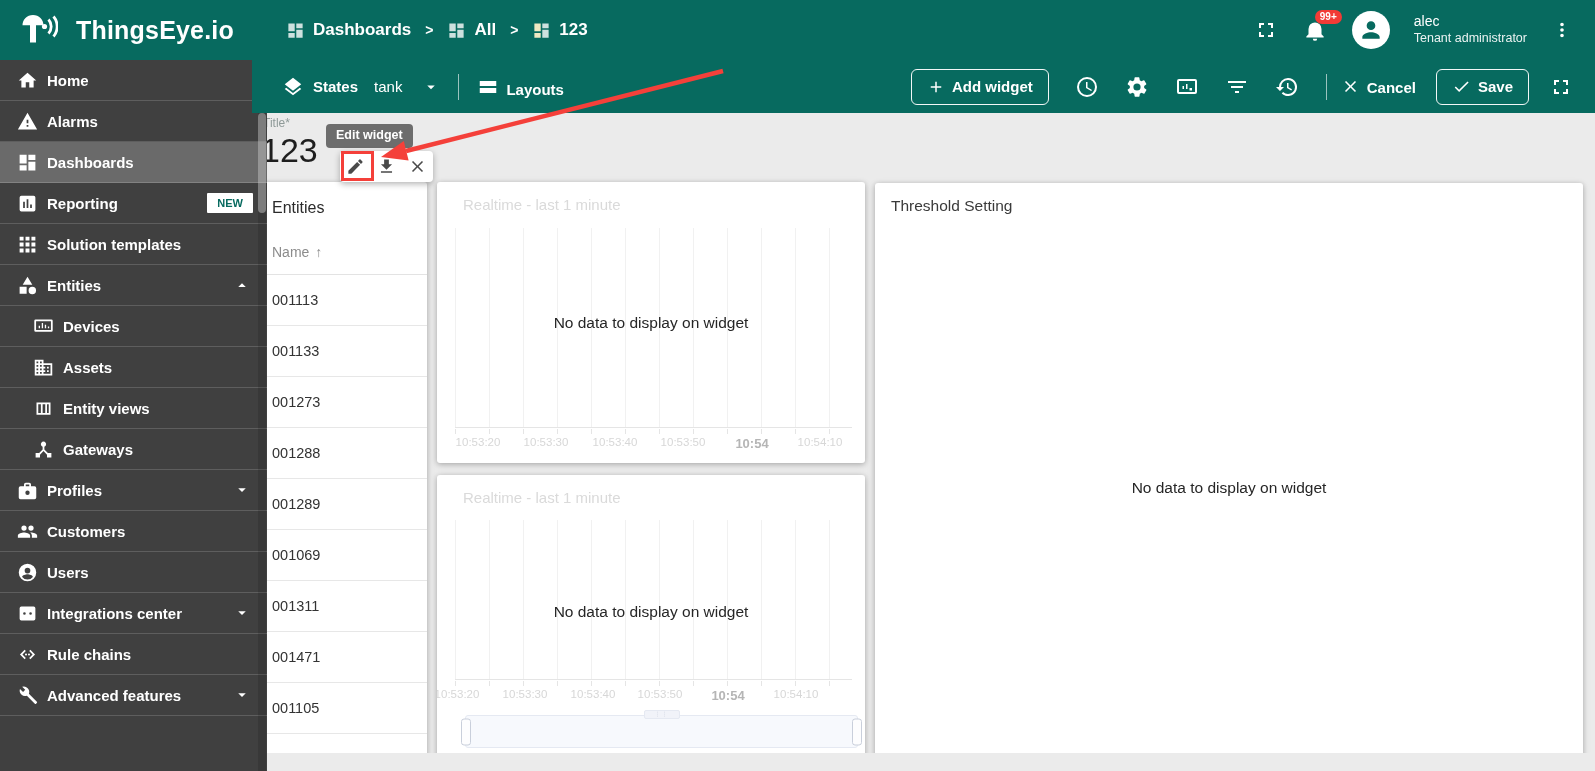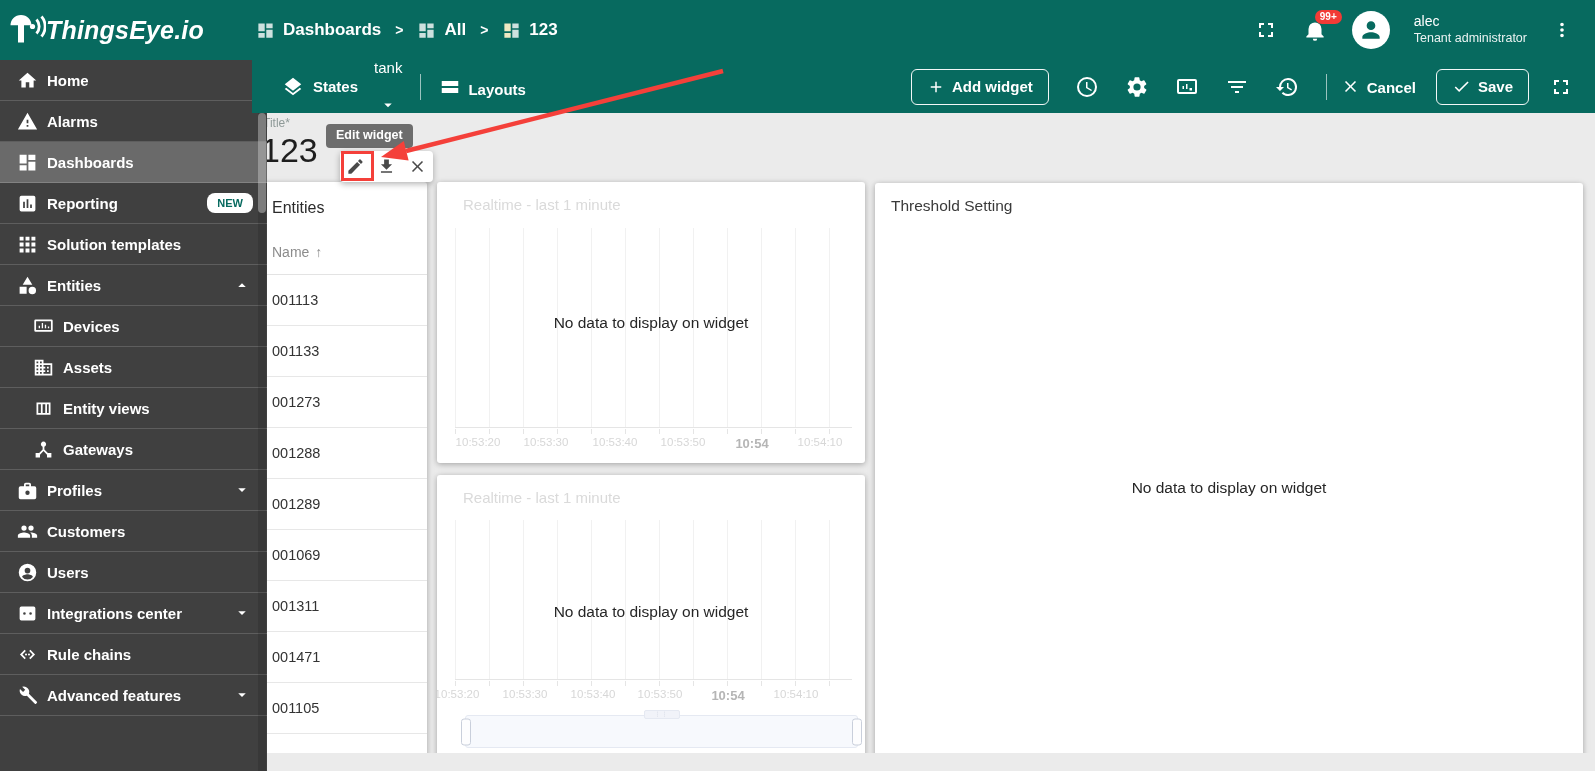--- a/index.html
+++ b/index.html
@@ -3,21 +3,21 @@
 <meta charset="utf-8">
 <style>
   * { margin:0; padding:0; box-sizing:border-box; }
   html,body { width:1595px; height:771px; overflow:hidden; background:#ebebeb;
               font-family:"Liberation Sans", sans-serif; }
   svg.ic { display:block; fill:currentColor; }
 
   
   #topbar { position:absolute; left:0; top:0; width:1595px; height:60px;
             background:#076a5f; display:flex; align-items:center; color:#fff; z-index:5; }
-  .logo { display:flex; align-items:center; gap:0; padding-left:6px;font-style:italic; }
+  .logo { display:flex; align-items:center; gap:18px; padding-left:18px; }
   .logo-text { font-size:25px; font-weight:700; letter-spacing:.2px; }
   .crumbs { display:flex; align-items:center; gap:14px; margin-left:52px; }
   .crumb { display:flex; align-items:center; gap:8px; font-size:17px; font-weight:700; color:#fff; cursor:pointer; }
   .crumb .ic { color:rgba(255,255,255,.8); }
   .crumb-sep { font-size:14px; font-weight:700; color:#fff; }
   .top-right { margin-left:auto; display:flex; align-items:center; gap:24px; padding-right:22px; }
   .iconbtn { background:none; border:none; color:#fff; cursor:pointer; position:relative; padding:0; }
   .badge { position:absolute; top:-7px; right:-14px; background:#f23b36; color:#fff;
            font-size:10px; font-weight:700; border-radius:9px; padding:2px 5px; line-height:1; }
   .avatar { width:38px; height:38px; border-radius:50%; background:#fff; color:#076a5f;
@@ -29,32 +29,32 @@
   
   #sidebar { position:absolute; left:0; top:60px; width:267px; height:711px;
              background:#404040; color:#fff; z-index:4; }
   .sideitem { height:41px; display:flex; align-items:center; gap:9px; padding-left:17px;
               border-bottom:1px solid rgba(255,255,255,.16); cursor:pointer; font-size:15px; font-weight:700; }
   .sideitem.sub { padding-left:33px; }
   .sideitem.selected { background:rgba(255,255,255,.22); }
   .sideitem .ic { width:21px; height:21px; flex:none; }
   .sideitem .caret { margin-left:auto; margin-right:16px; width:18px; height:18px; }
   .newpill { margin-left:auto; margin-right:14px; background:#fff; color:#076a5f;
-             font-size:11px; font-weight:700; border-radius:8px; padding:4px 10px; }
+             font-size:11px; font-weight:700; border-radius:1px; padding:4px 10px; }
   .sscroll-track { position:absolute; right:1px; top:53px; width:8px; bottom:0; background:rgba(0,0,0,.12); }
   .sscroll-thumb { position:absolute; right:1px; top:53px; width:8px; height:100px;
                    background:rgba(255,255,255,.35); border-radius:4px; }
 
   
   #dashtoolbar { position:absolute; left:252px; top:60px; width:1343px; height:53px;
                  background:#076a5f; color:#fff; display:flex; align-items:center;
                  padding:0 22px 0 30px; z-index:4; }
   #dashtoolbar .label { font-size:15px; font-weight:700; }
   #dashtoolbar .statebtn { display:flex; align-items:center; gap:20px; margin-left:16px;
-                           background:none; border:none; color:#fff; font-size:15px; cursor:pointer;flex-direction:column; }
+                           background:none; border:none; color:#fff; font-size:15px; cursor:pointer; }
   .vdiv { width:1px; height:26px; background:rgba(255,255,255,.6); margin:0 18px; }
   .tb-iconbtn { background:none; border:none; color:#fff; cursor:pointer; padding:0; margin:0 13px; }
   .outbtn { display:flex; align-items:center; gap:7px; height:36px; padding:0 15px;
             background:none; border:1.5px solid rgba(255,255,255,.95); border-radius:6px;
             color:#fff; font-size:15px; font-weight:700; cursor:pointer; }
   .txtbtn { display:flex; align-items:flex-end; gap:7px; background:none; border:none;
             color:#fff; font-size:15px; font-weight:700; cursor:pointer; }
 
   
   #content { position:absolute; left:252px; top:113px; width:1343px; height:640px;

